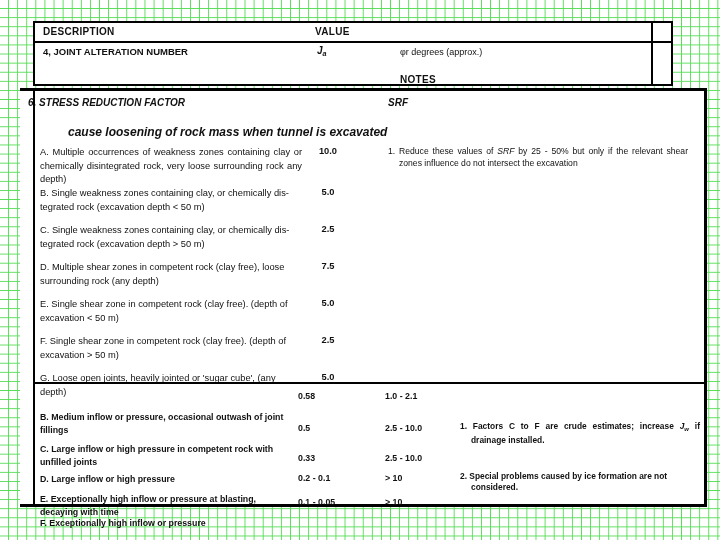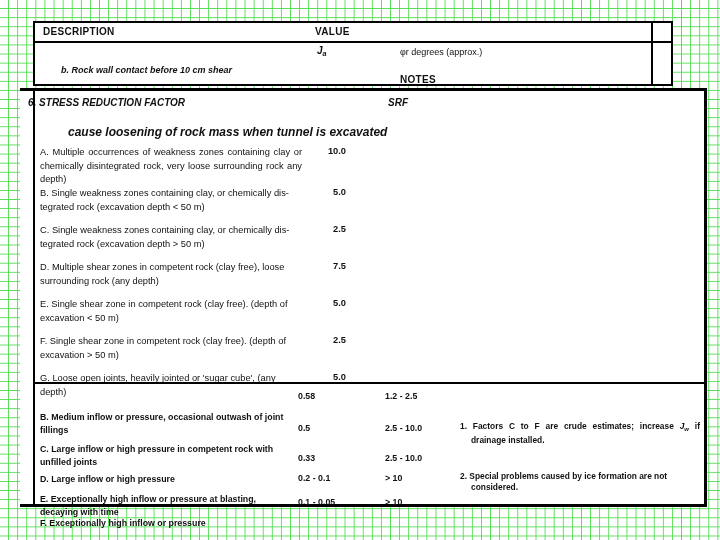--- a/index.html
+++ b/index.html
@@ -134,21 +134,21 @@
     width: 262px;
     font-size: 9.3px;
     line-height: 13.5px;
     color: #111;
   }
   .row .lbl.j { text-align: justify; }
   .row .val {
     position: absolute;
     left: 290px;
     width: 36px;
-    text-align: right;
+    text-align: center;
     font-size: 9.3px;
     font-weight: bold;
     color: #111;
   }
   .note-blk {
     position: absolute;
     left: 368px;
     width: 300px;
     font-size: 8.6px;
     line-height: 11.5px;
@@ -257,23 +257,23 @@
 <div id="slide">
 
   <div id="box-top" class="panel">
     <div class="hrule"></div>
     <div class="vrule"></div>
 
     <div class="t hdr" id="h-desc">DESCRIPTION</div>
     <div class="t hdr" id="h-value">VALUE</div>
     <div class="t hdr" id="h-notes">NOTES</div>
 
+    <div class="t bold" id="r4-title">4, JOINT ALTERATION NUMBER</div>
     <div class="t" id="r4-ja"><i>J</i><sub>a</sub></div>
     <div class="t" id="r4-note">φr degrees (approx.)</div>
-    <div class="t" id="r4-sub">b. Rock wall contact before 10 cm shear</div>
   </div>
 
   <div id="box-main" class="panel">
 
     <div class="t" id="s6-title">6. STRESS REDUCTION FACTOR</div>
     <div class="t" id="s6-srf">SRF</div>
     <div class="t" id="s6-l2">cause loosening of rock mass when tunnel is excavated</div>
 
     <div class="row" style="top:55px;left:0;right:0;">
       <div class="lbl j">A.  Multiple occurrences of weakness zones containing clay or chemically disintegrated rock, very loose surrounding rock any depth)</div>
@@ -308,28 +308,34 @@
       <div class="lbl">F. Single shear zone in competent rock (clay free). (depth of
 excavation &gt; 50 m)</div>
       <div class="val">2.5</div>
     </div>
 
     <div class="row" style="top:281px;left:0;right:0;">
       <div class="lbl">G. Loose open joints, heavily jointed or 'sugar cube', (any depth)</div>
       <div class="val">5.0</div>
     </div>
 
+    <div class="note-blk" style="top:55px;">
+      <div class="hang just">
+        <span>1.</span>
+        <span>Reduce these values of </span><i>SRF</i><span> by 25 - 50% but only if the relevant shear zones influence do not intersect the excavation</span>
+      </div>
+    </div>
 
     <div class="sep" id="sep-mid"></div>
 
     <div class="lrow" style="top:300px;left:0;right:0;">
       <div class="llbl">B. Medium inflow or pressure, occasional
     outwash of joint fillings</div>
       <div class="lval">0.58</div>
-      <div class="lnote">1.2 - 2.5</div>
+      <div class="lnote">1.0 - 2.1</div>
     </div>
 
     <div class="lrow" style="top:332px;left:0;right:0;">
       <div class="llbl">C. Large inflow or high pressure in competent rock with unfilled joints</div>
       <div class="lval">0.5</div>
       <div class="lnote">2.5 - 10.0</div>
     </div>
 
     <div class="lrow" style="top:362px;left:0;right:0;">
       <div class="llbl">D. Large inflow or high pressure</div>

